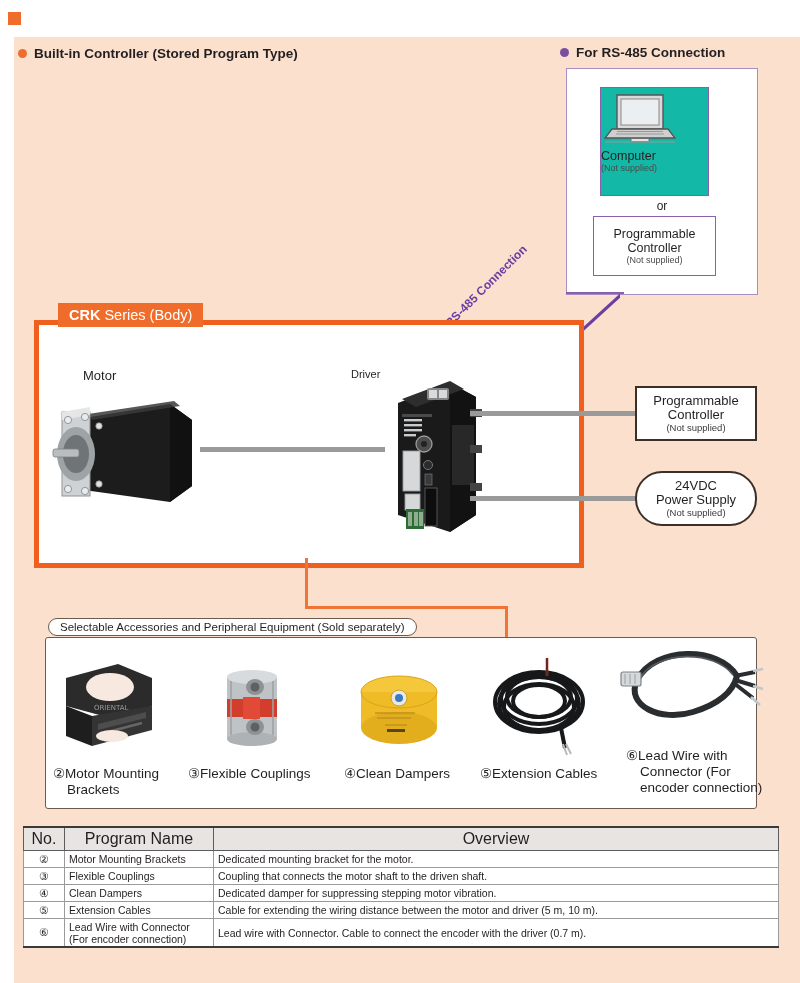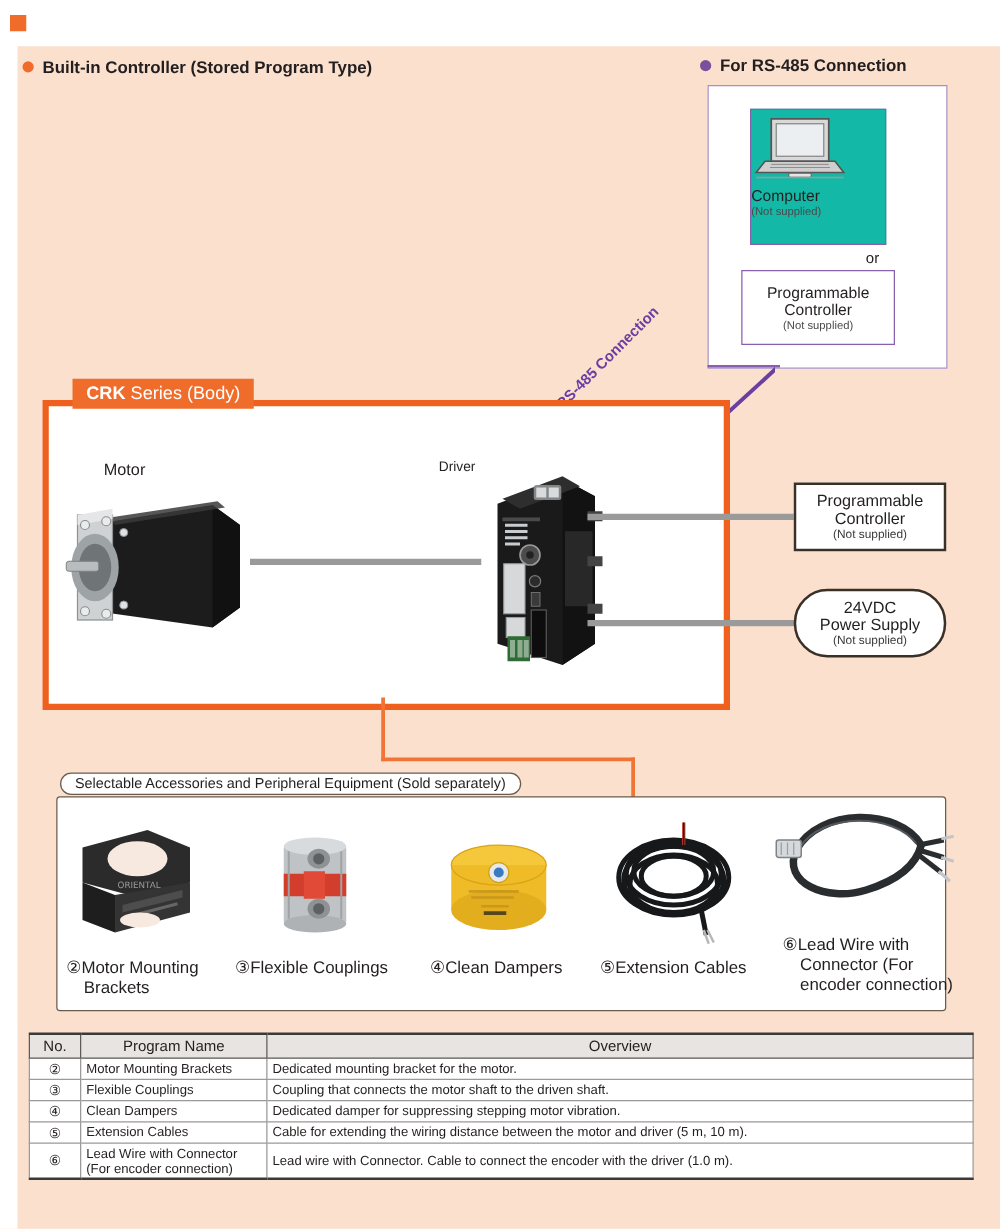--- a/index.html
+++ b/index.html
@@ -53,21 +53,21 @@
   .pc-box {
     position: absolute; left: 33px; top: 18px; width: 107px; height: 107px;
     border: 1px solid #8a5fae; background: #14b8a6;
     display: flex; flex-direction: column; 
   }
   .laptop { margin-top: 5px; }
   .pc-label { font-size: 12.5px; color: #231f20; line-height: 1.05; margin-top: 1px; }
   .pc-sub { font-size: 9px; color: #4a4a4a; }
   .or-text {
     position: absolute; left: 0; top: 130px; width: 190px; text-align: center;
-    font-size: 12px; color: #231f20; padding-left: 36px;
+    font-size: 12px; color: #231f20;
   }
   .plc-box {
     position: absolute; left: 26px; top: 147px; width: 121px; height: 58px;
     border: 1px solid #8a5fae; background: #fff;
     display: flex; flex-direction: column; align-items: center; justify-content: center;
   }
   .plc-label { font-size: 12.5px; color: #231f20; line-height: 1.12; text-align: center; }
   .plc-sub { font-size: 9px; color: #4a4a4a; }
 
   
@@ -144,21 +144,21 @@
   .acc-art { position: absolute; }
   .acc-label {
     position: absolute; font-size: 13.5px; color: #231f20; line-height: 1.18;
   }
   .cnum { font-size: 13.5px; }
 
   
   .tbl { position: absolute; left: 23px; top: 826px; width: 756px; }
   table { border-collapse: collapse; width: 100%; font-size: 10.5px; }
   table thead td {
-    background: #e7e4e1; font-size: 12px; text-align: center;
+    background: #e7e4e1; font-size: 16px; text-align: center;
     border: 1px solid #5c5c5c; padding: 2px 3px; color: #231f20;
   }
   table tbody td {
     border: 1px solid #9a9a9a; padding: 1.5px 4px; color: #231f20;
     background: #ffffff; vertical-align: middle;
   }
   table tbody td.c-no { text-align: center; width: 32px; font-size: 11px; }
   table tbody td.c-name { width: 140px; font-size: 10.5px; }
   .tbl-top-rule { border-top: 2px solid #3a3a3a !important; }
   .tbl-bot-rule { border-bottom: 2px solid #3a3a3a !important; }
@@ -412,19 +412,19 @@
             <td class="">Dedicated damper for suppressing stepping motor vibration.</td>
           </tr>
           <tr>
             <td class="c-no">⑤</td>
             <td class="c-name">Extension Cables</td>
             <td class="">Cable for extending the wiring distance between the motor and driver (5 m, 10 m).</td>
           </tr>
           <tr>
             <td class="c-no tbl-bot-rule">⑥</td>
             <td class="c-name tbl-bot-rule">Lead Wire with Connector<br><span>(For encoder connection)</span></td>
-            <td class="tbl-bot-rule">Lead wire with Connector. Cable to connect the encoder with the driver (1.0 m).</td>
+            <td class="tbl-bot-rule">Lead wire with Connector. Cable to connect the encoder with the driver (0.7 m).</td>
           </tr>
         </tbody>
     </table>
   </div>
 
 </div>
 
 </body></html>

